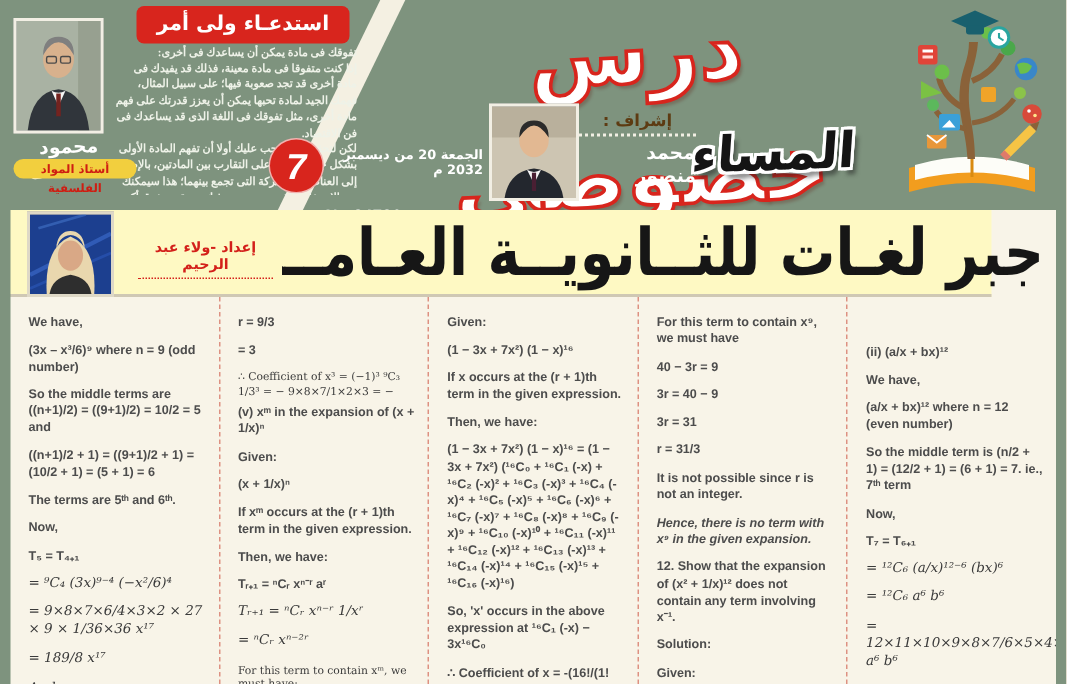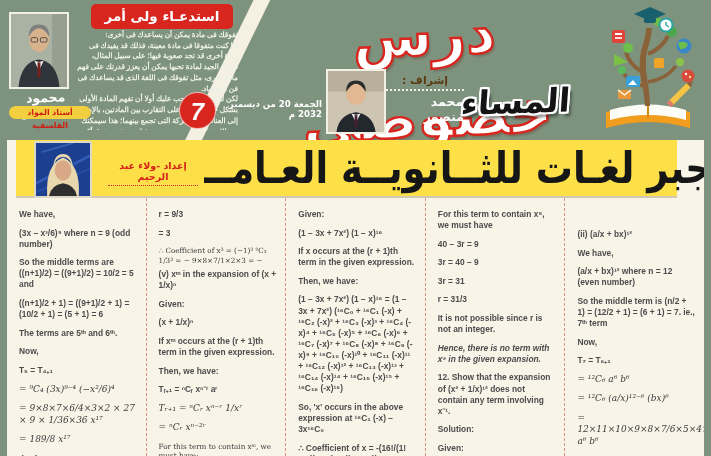--- a/index.html
+++ b/index.html
@@ -38,21 +38,21 @@
   .sup-label{color:#5d3b12;font-weight:bold;font-size:11px;padding-bottom:2px;border-bottom:2px dotted #f2efe4;
            margin-bottom:3px;}
   .sup-name{color:#fff;font-weight:bold;font-size:12.5px;padding-left:44px;}
   .logo{position:absolute;left:474px;top:80px;width:96px;height:44px;color:#141414;font-weight:bold;font-size:33px;
            line-height:44px;text-align:center;direction:rtl;font-family:"DejaVu Sans",sans-serif;
            transform:skewX(-6deg) rotate(-2deg);
            text-shadow:-2px -2px 0 #fff,2px -2px 0 #fff,-2px 2px 0 #fff,2px 2px 0 #fff,-2px 0 0 #fff,2px 0 0 #fff,
                        0 -2px 0 #fff,0 2px 0 #fff,4px 5px 3px rgba(30,30,30,.5);}
   .tree{position:absolute;left:588px;top:2px;width:120px;height:136px;}
   
-  .band{position:absolute;left:16px;top:140px;width:661px;height:58px;background:#fde047;
+  .band{position:absolute;left:0;top:140px;width:661px;height:58px;background:#fef9c3;
         border-bottom:2px solid #cfc8b4;box-sizing:border-box;}
   .photo-author{left:18px;top:1px;width:58px;height:57px;border-color:#ded8c6;}
   .prep{position:absolute;left:92px;top:20px;width:90px;color:#d3201a;font-weight:bold;font-size:9.5px;
         direction:rtl;text-align:center;border-bottom:1px dotted #d3201a;padding-bottom:3px;
         font-family:"DejaVu Sans",sans-serif;}
   .algebra-title{position:absolute;left:188px;top:3px;width:508px;color:#161616;font-weight:bold;font-size:37px;
         direction:rtl;text-align:center;transform:scaleY(1.18);transform-origin:top;
         font-family:"DejaVu Sans",sans-serif;white-space:nowrap;overflow:hidden;}
   
   .sidebar-l,.sidebar-r{position:absolute;top:140px;width:7px;height:316px;background:#7e937e;}
@@ -227,22 +227,22 @@
         <p class="blk s-text">Solution:</p>
         <p class="blk s-text">Given:</p>
       </div>
     <div class="col">
         <p class="blk s-text">(ii) (a/x + bx)¹²</p>
         <p class="blk s-text">We have,</p>
         <p class="blk s-text">(a/x + bx)¹² where n = 12 (even number)</p>
         <p class="blk s-text">So the middle term is (n/2 + 1) = (12/2 + 1) = (6 + 1) = 7. ie., 7ᵗʰ term</p>
         <p class="blk s-text">Now,</p>
         <p class="blk s-text">T₇ = T₆₊₁</p>
+        <p class="blk s-math">= ¹²C₆ (a/x)¹²⁻⁶ (bx)⁶</p>
         <p class="blk s-math">= ¹²C₆ a⁶ b⁶</p>
-        <p class="blk s-math">= ¹²C₆ (a/x)¹²⁻⁶ (bx)⁶</p>
         <p class="blk s-math">= 12×11×10×9×8×7/6×5×4×3×2 a⁶ b⁶</p>
         <p class="blk s-math">= 924 a⁶b⁶</p>
         <p class="blk s-text">= 924 a⁶b⁶</p>
       </div>
   </div>
 
   <div class="sidebar-l"></div>
   <div class="sidebar-r"></div>
 </div>
 

